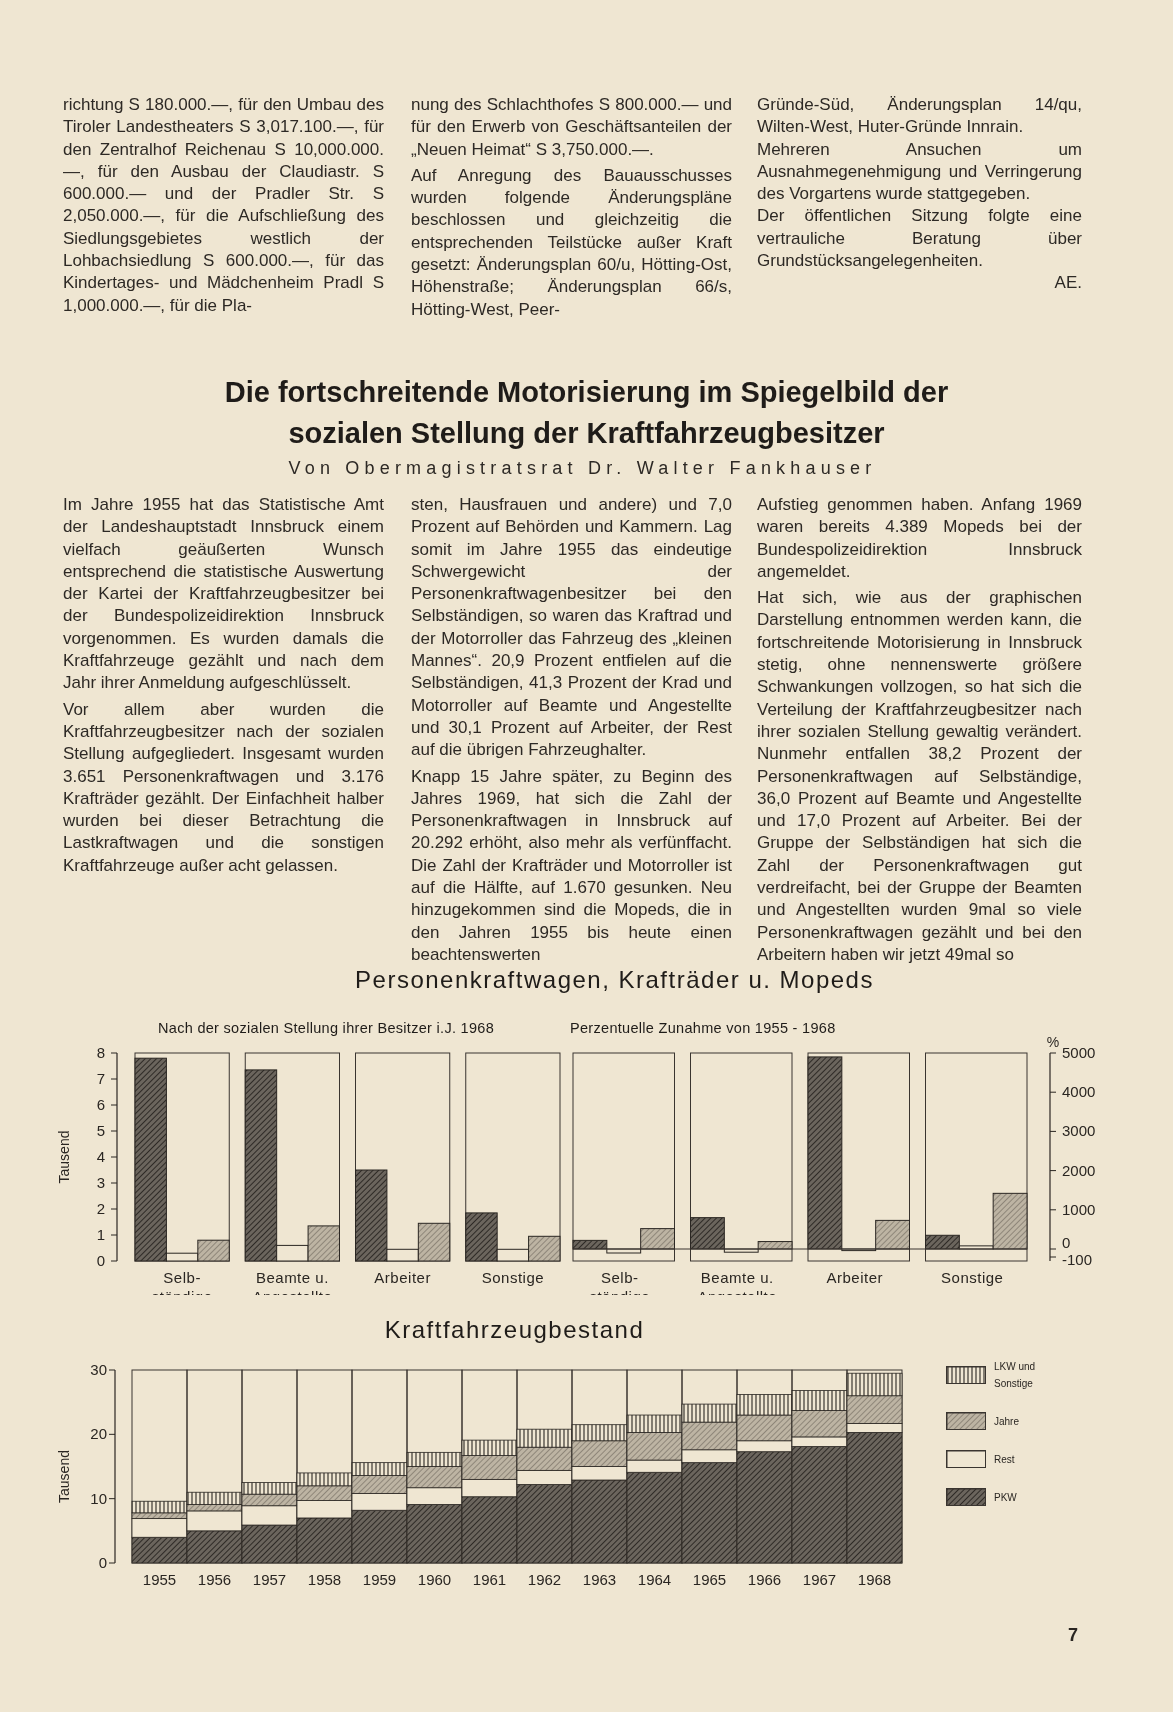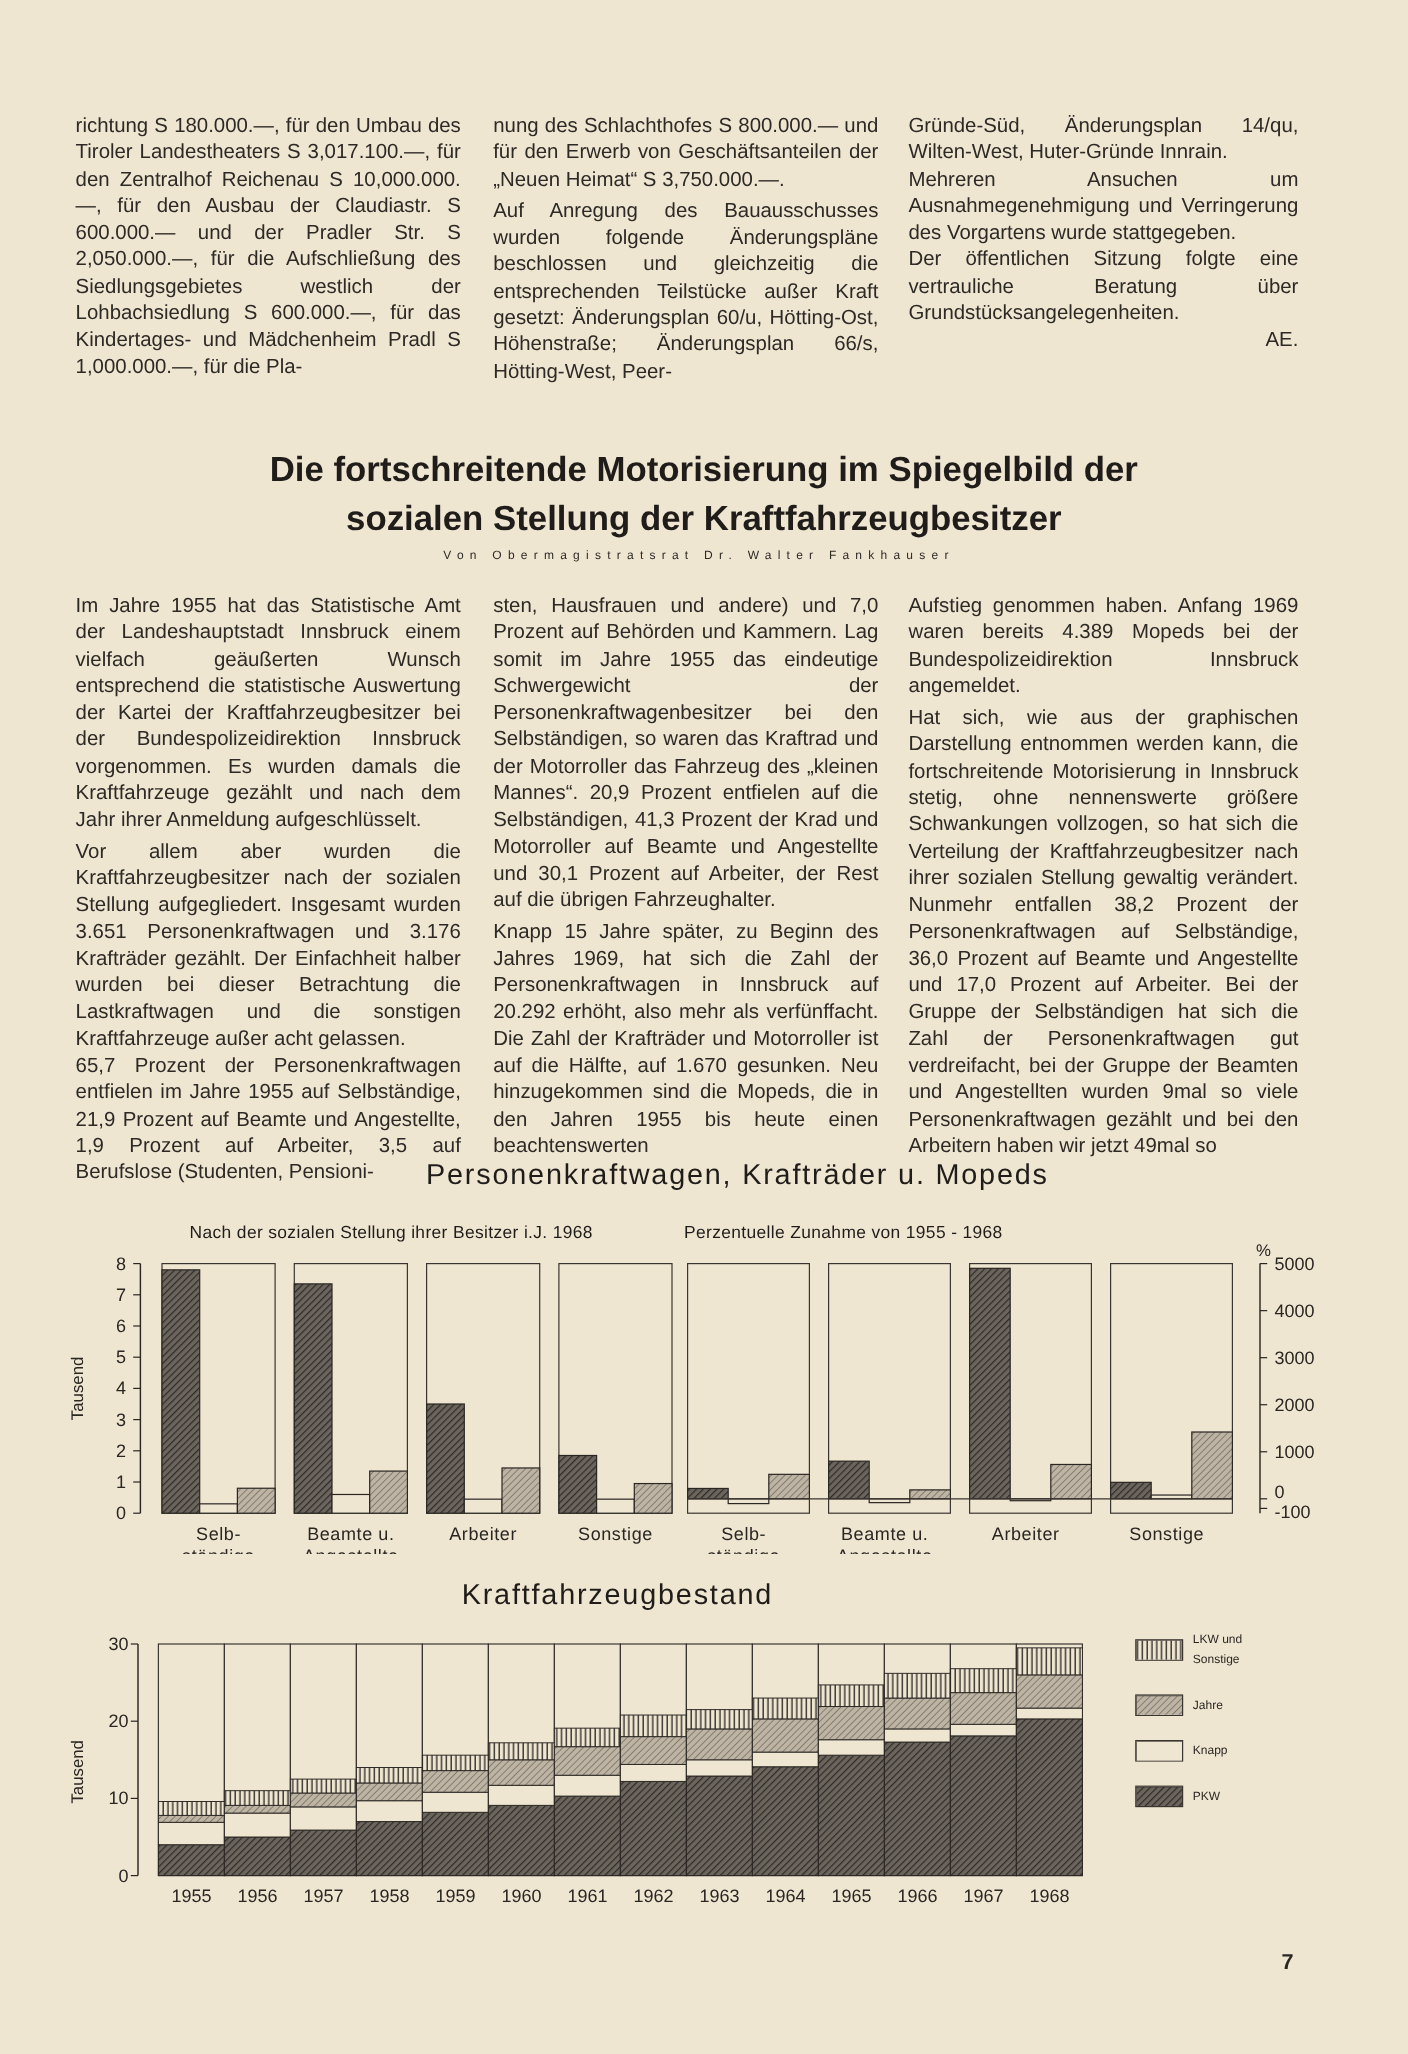--- a/index.html
+++ b/index.html
@@ -6,21 +6,21 @@
   body{width:1173px;height:1712px;background:#efe6d2;color:#2a2622;font-family:"Liberation Sans",sans-serif;position:relative;overflow:hidden;}
   .col{position:absolute;font-size:17px;line-height:22.3px;text-align:justify;color:#2d2925;}
   .col p{margin:0 0 4px 0;}
   .c1{left:63px;width:321px;}
   .c2{left:411px;width:321px;}
   .c3{left:757px;width:325px;}
   .top{top:94px;}
   .body{top:494px;}
   .right{text-align:right;}
   .title{position:absolute;left:0;width:1173px;text-align:center;font-weight:bold;font-size:29px;line-height:41px;top:372px;color:#1f1c19;}
-  .byline{position:absolute;left:0;width:1165px;text-align:center;top:458px;font-size:10px;letter-spacing:5.2px;color:#2d2925;}
+  .byline{position:absolute;left:0;width:1165px;text-align:center;top:458px;font-size:18px;letter-spacing:5.2px;color:#2d2925;}
   .charthead{position:absolute;left:0;width:1173px;text-align:center;font-size:24px;letter-spacing:1.5px;color:#1f1c19;padding-left:28px;}
   .sub{position:absolute;font-size:14.5px;color:#1f1c19;letter-spacing:.3px;}
   .pageno{position:absolute;left:1068px;top:1625px;font-size:18px;font-weight:bold;color:#2a2622;}
   svg text{font-family:"Liberation Sans",sans-serif;fill:#2a2622;}
   .legend{position:absolute;left:946px;top:1358px;font-size:10px;line-height:17px;color:#2a2622;}
   .lg-item{display:flex;align-items:center;margin-bottom:20px;}
   .lg-swatch{width:40px;height:18px;border:1px solid #3a3530;margin-right:8px;box-sizing:border-box;}
 </style>
 </head>
 <body>
@@ -41,21 +41,20 @@
 
 <div class="title">
   <div>Die fortschreitende Motorisierung im Spiegelbild der</div>
   <div>sozialen Stellung der Kraftfahrzeugbesitzer</div>
 </div>
 <div class="byline">Von Obermagistratsrat Dr. Walter Fankhauser</div>
 
 <div class="col c1 body">
   <p>Im Jahre 1955 hat das Statistische Amt der Landeshauptstadt Innsbruck einem vielfach geäußerten Wunsch entsprechend die statistische Auswertung der Kartei der Kraftfahrzeugbesitzer bei der Bundespolizeidirektion Innsbruck vorgenommen. Es wurden damals die Kraftfahrzeuge gezählt und nach dem Jahr ihrer Anmeldung aufgeschlüsselt.</p>
   <p style="margin:0">Vor allem aber wurden die Kraftfahrzeugbesitzer nach der sozialen Stellung aufgegliedert. Insgesamt wurden 3.651 Personenkraftwagen und 3.176 Krafträder gezählt. Der Einfachheit halber wurden bei dieser Betrachtung die Lastkraftwagen und die sonstigen Kraftfahrzeuge außer acht gelassen.</p>
-  <p>65,7 Prozent der Personenkraftwagen entfielen im Jahre 1955 auf Selbständige, 21,9 Prozent auf Beamte und Angestellte, 1,9 Prozent auf Arbeiter, 3,5 auf Berufslose (Studenten, Pensioni-</p>
 </div>
 <div class="col c2 body">
   <p>sten, Hausfrauen und andere) und 7,0 Prozent auf Behörden und Kammern. Lag somit im Jahre 1955 das eindeutige Schwergewicht der Personenkraftwagenbesitzer bei den Selbständigen, so waren das Kraftrad und der Motorroller das Fahrzeug des „kleinen Mannes“. 20,9 Prozent entfielen auf die Selbständigen, 41,3 Prozent der Krad und Motorroller auf Beamte und Angestellte und 30,1 Prozent auf Arbeiter, der Rest auf die übrigen Fahrzeughalter.</p>
   <p>Knapp 15 Jahre später, zu Beginn des Jahres 1969, hat sich die Zahl der Personenkraftwagen in Innsbruck auf 20.292 erhöht, also mehr als verfünffacht. Die Zahl der Krafträder und Motorroller ist auf die Hälfte, auf 1.670 gesunken. Neu hinzugekommen sind die Mopeds, die in den Jahren 1955 bis heute einen beachtenswerten</p>
 </div>
 <div class="col c3 body">
   <p>Aufstieg genommen haben. Anfang 1969 waren bereits 4.389 Mopeds bei der Bundespolizeidirektion Innsbruck angemeldet.</p>
   <p>Hat sich, wie aus der graphischen Darstellung entnommen werden kann, die fortschreitende Motorisierung in Innsbruck stetig, ohne nennenswerte größere Schwankungen vollzogen, so hat sich die Verteilung der Kraftfahrzeugbesitzer nach ihrer sozialen Stellung gewaltig verändert. Nunmehr entfallen 38,2 Prozent der Personenkraftwagen auf Selbständige, 36,0 Prozent auf Beamte und Angestellte und 17,0 Prozent auf Arbeiter. Bei der Gruppe der Selbständigen hat sich die Zahl der Personenkraftwagen gut verdreifacht, bei der Gruppe der Beamten und Angestellten wurden 9mal so viele Personenkraftwagen gezählt und bei den Arbeitern haben wir jetzt 49mal so</p>
 </div>
 
@@ -276,21 +275,21 @@
   <div class="lg-item">
       <svg class="lg-swatch" width="40" height="18">
         <rect width="40" height="18" fill="url(#moped)" stroke="#3a3530"></rect>
       </svg>
       <span>Jahre</span>
     </div>
   <div class="lg-item">
       <svg class="lg-swatch" width="40" height="18">
         <rect width="40" height="18" fill="#efe6d2" stroke="#3a3530"></rect>
       </svg>
-      <span>Knapp</span>
+      <span>Rest</span>
     </div>
   <div class="lg-item">
       <svg class="lg-swatch" width="40" height="18">
         <rect width="40" height="18" fill="url(#pkw)" stroke="#3a3530"></rect>
       </svg>
       <span>PKW</span>
     </div>
 </div>
 
 <div class="pageno">7</div>

